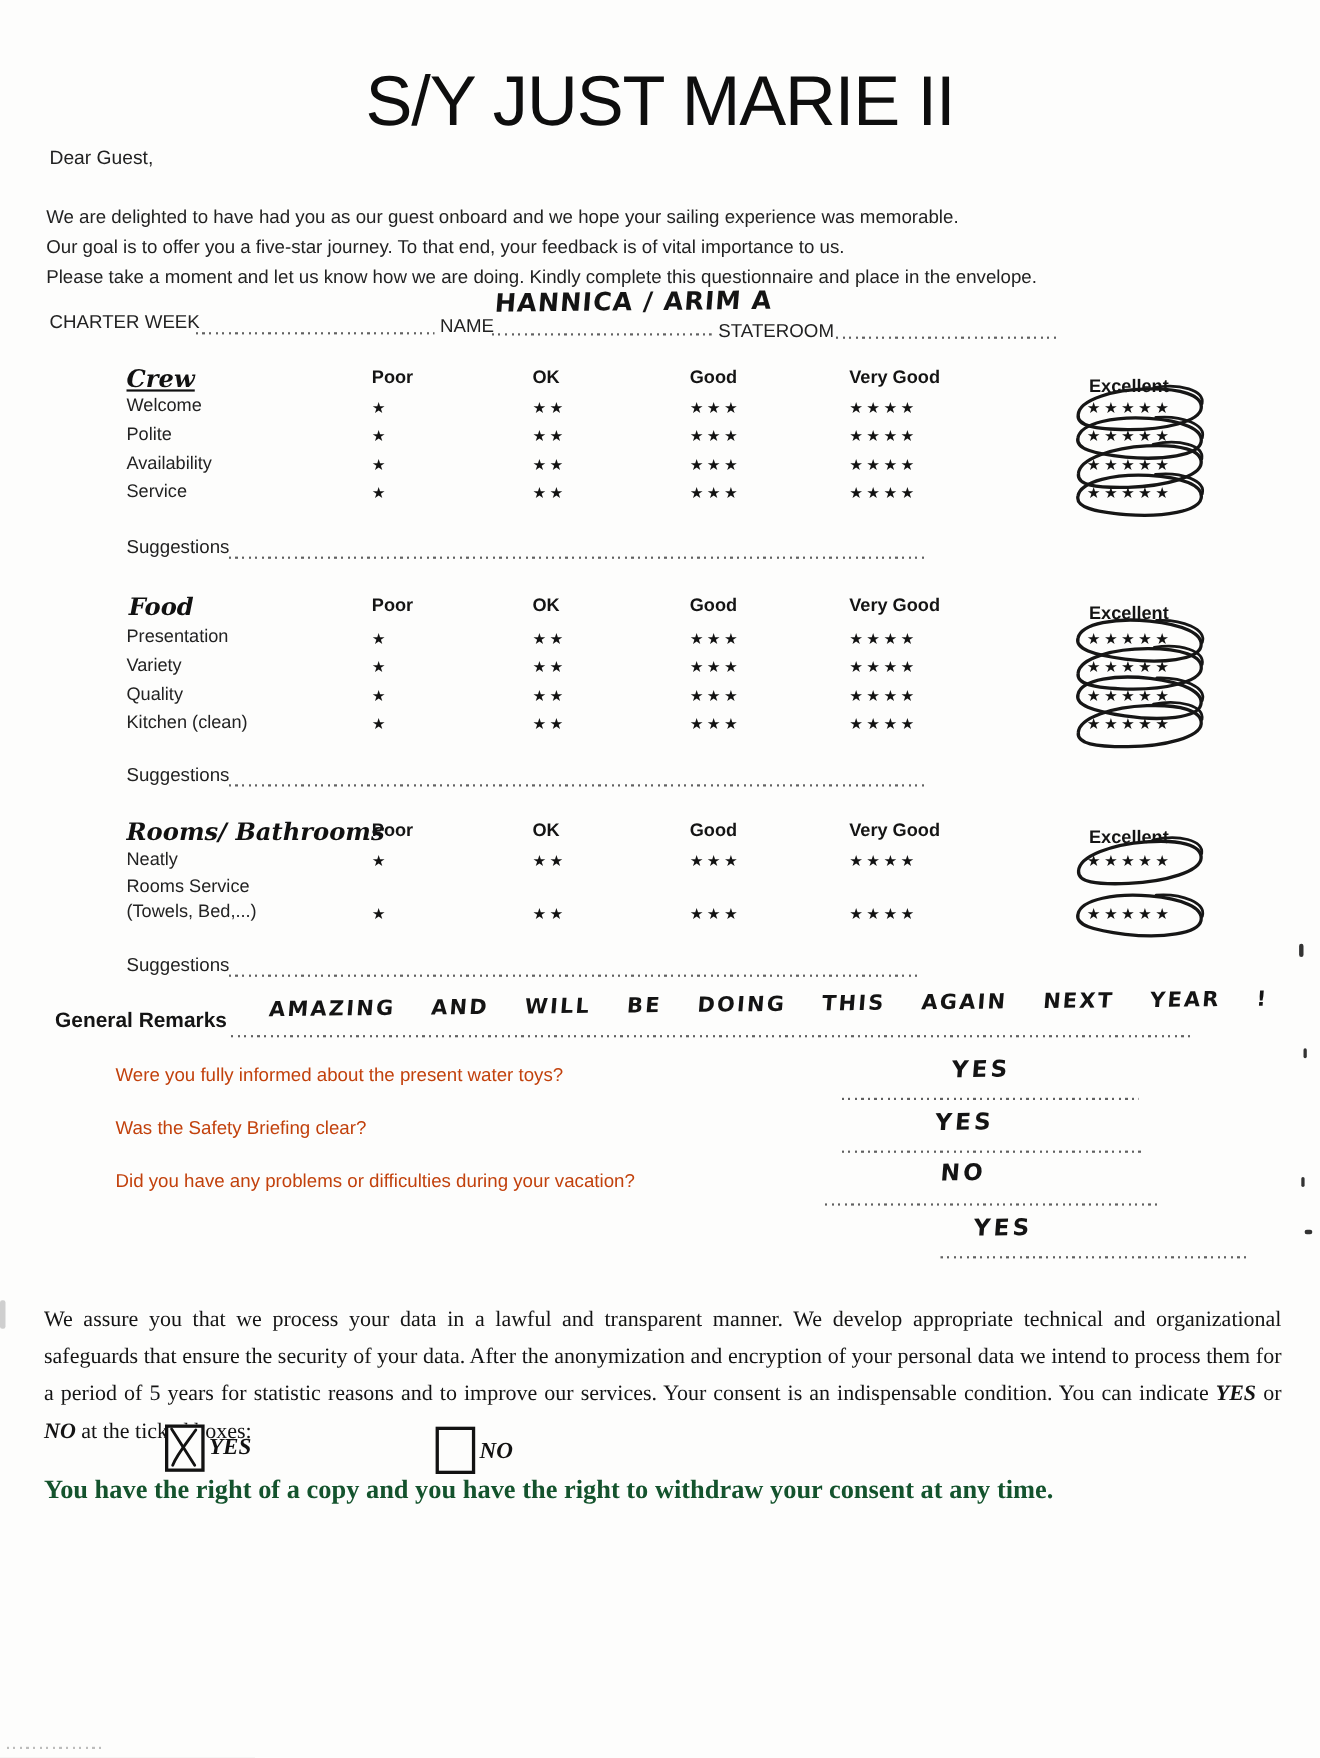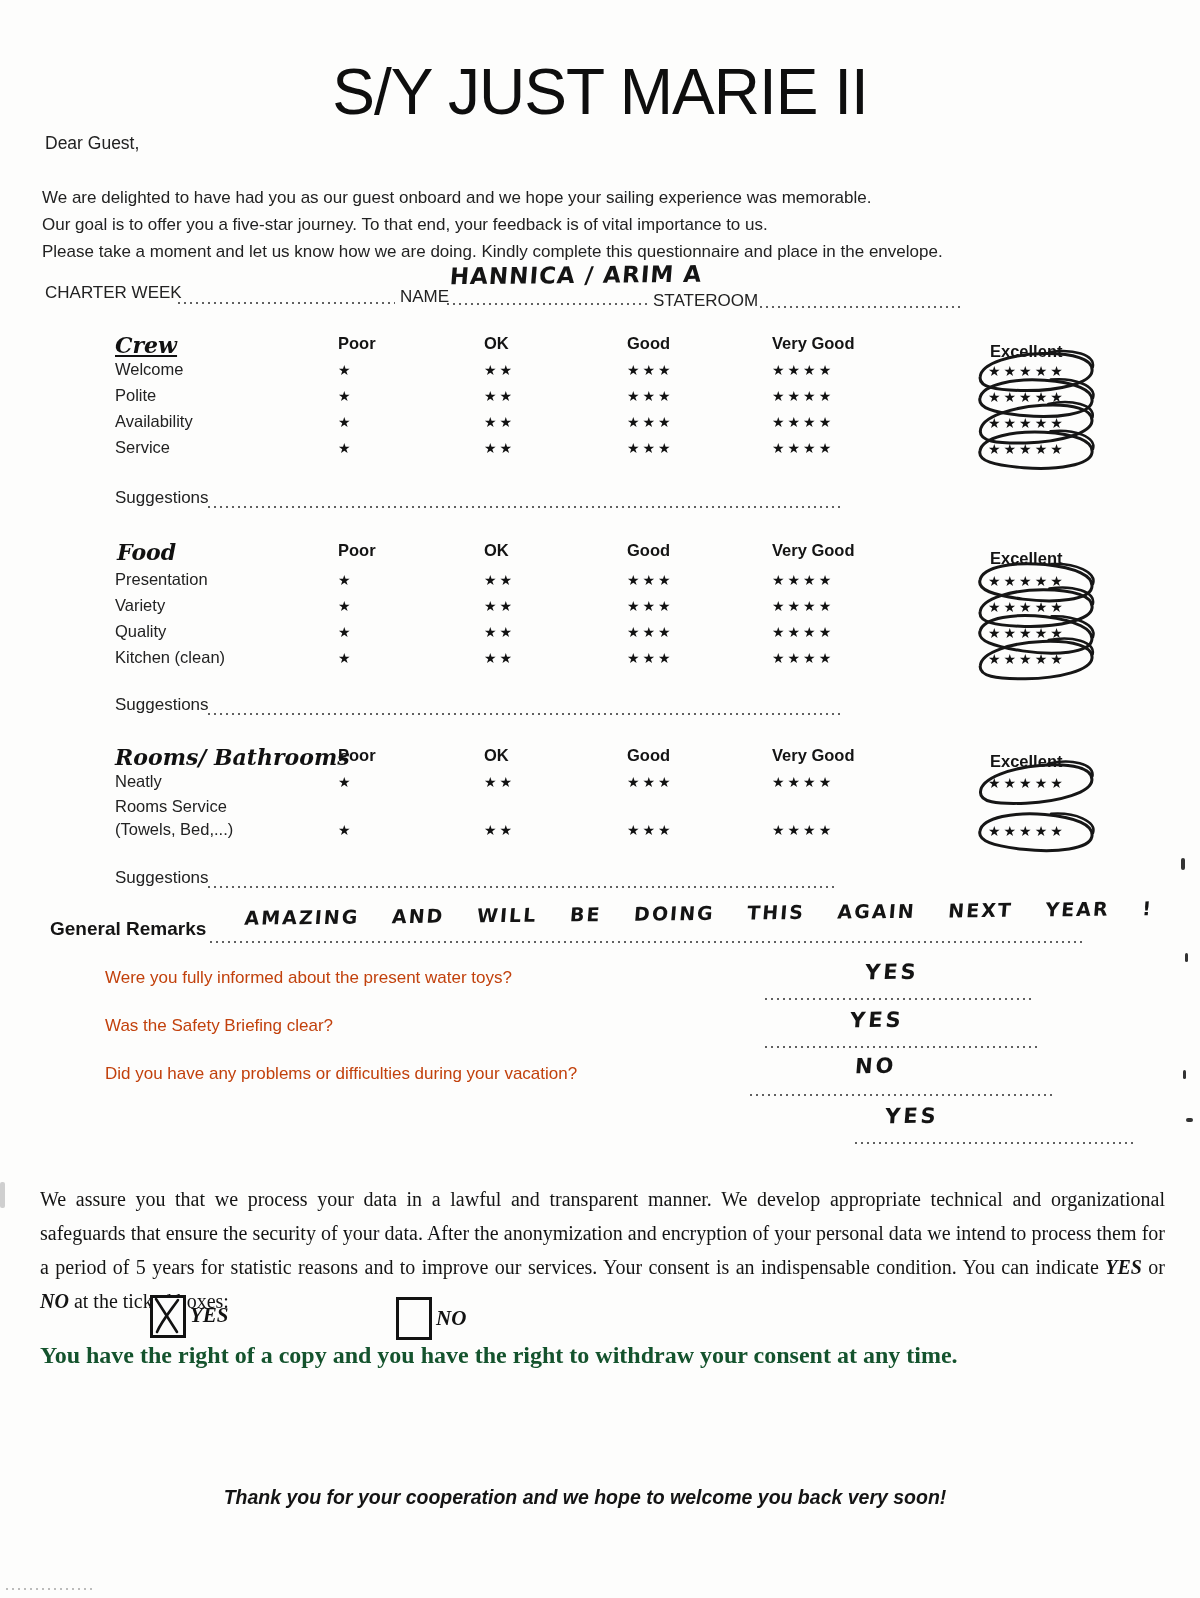--- a/index.html
+++ b/index.html
@@ -273,21 +273,20 @@
       <path d="M29 6 C22 16 12 28 8 38" fill="none" stroke="#121212" stroke-width="2.6" stroke-linecap="round"></path>
     </svg>
   </div>
   <div class="clabel" style="left:190px;top:1303px;">YES</div>
 
   <div class="cbox" style="left:396px;top:1297px;"></div>
   <div class="clabel" style="left:436px;top:1306px;">NO</div>
 
   <div class="abs serif" style="left:40px;top:1342px;font-size:24px;font-weight:700;color:#14532d;">You have the right of a copy and you have the right to withdraw your consent at any time.</div>
 
-  <div class="footer">Thank you for your cooperation and we hope to welcome you back very soon!</div>
 
   <div class="artifact" style="left:1181px;top:858px;width:4px;height:12px;"></div>
   <div class="artifact" style="left:1185px;top:953px;width:3px;height:9px;"></div>
   <div class="artifact" style="left:1183px;top:1070px;width:3px;height:9px;"></div>
   <div class="artifact" style="left:1186px;top:1118px;width:7px;height:4px;"></div>
   <div class="artifact" style="left:0;top:1182px;width:5px;height:26px;background:#cfcfcf;"></div>
   <div class="dots" style="left:6px;top:1588px;width:90px;opacity:.35;"></div>
 
 </div>
 

